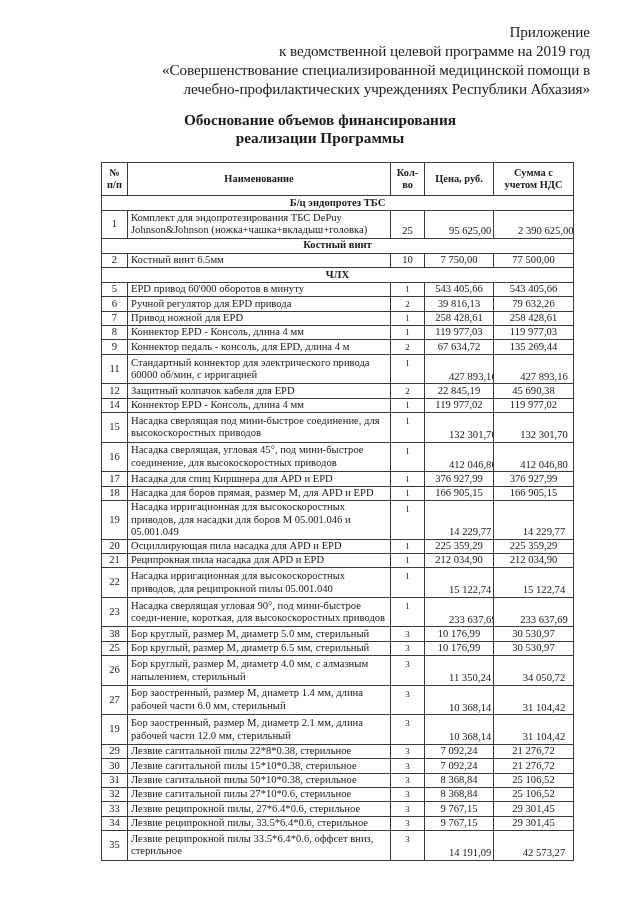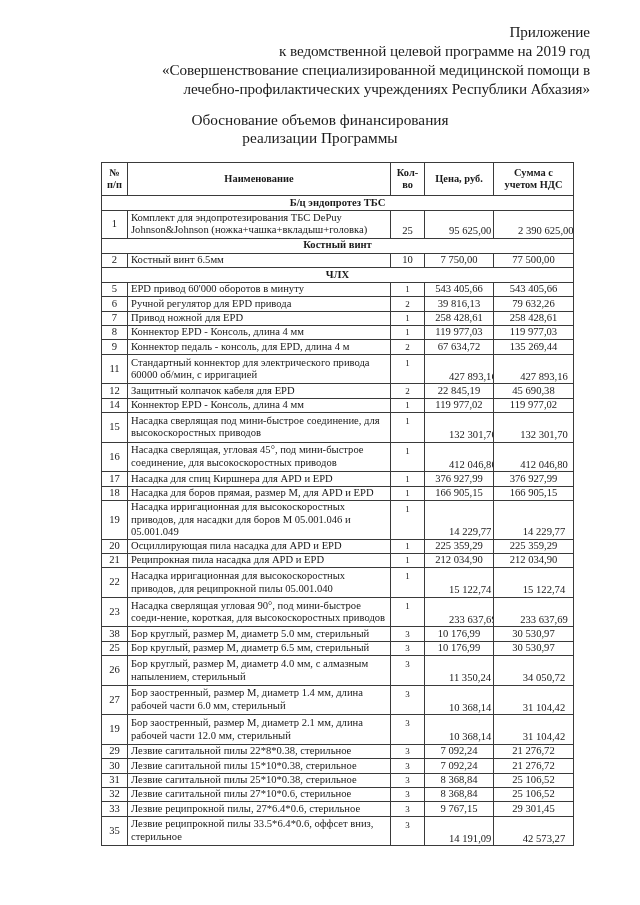--- a/index.html
+++ b/index.html
@@ -6,21 +6,21 @@
   body {
     width: 640px; height: 905px; position: relative; overflow: hidden;
     font-family: "Liberation Serif", "DejaVu Serif", serif; color: #1a1a1a;
   }
   .appendix {
     position: absolute; right: 50px; top: 22px; text-align: right;
     font-size: 15.2px; line-height: 19px; letter-spacing: -0.1px; margin-left: 44px;
   }
   .doc-title {
     position: absolute; left: 0; width: 640px; top: 111px; text-align: center;
-    font-weight: normal; font-size: 15.3px; line-height: 18px;
+    font-weight: bold; font-size: 15.3px; line-height: 18px;
   }
   table.grid {
     position: absolute; left: 101px; top: 162px; width: 472px;
     border-collapse: collapse; table-layout: fixed;
     font-size: 10.6px; line-height: 12.6px;
   }
   table.grid td, table.grid th {
     border: 1px solid #3a3a3a; padding: 0 3px; overflow: hidden; white-space: nowrap;
   }
   table.grid th { font-weight: bold; text-align: center; height: 32px; line-height: 12px; font-size: 10.4px; }
@@ -262,35 +262,42 @@
       </tr>
       <tr class="single">
         <td class="num">30</td>
         <td class="name">Лезвие сагитальной пилы 15*10*0.38, стерильное</td>
         <td class="qty small">3</td>
         <td class="money">7 092,24</td>
         <td class="money">21 276,72</td>
       </tr>
       <tr class="single">
         <td class="num">31</td>
-        <td class="name">Лезвие сагитальной пилы 25*10*0.38, стерильное</td>
+        <td class="name">Лезвие сагитальной пилы 50*10*0.38, стерильное</td>
         <td class="qty small">3</td>
         <td class="money">8 368,84</td>
         <td class="money">25 106,52</td>
       </tr>
       <tr class="single">
         <td class="num">32</td>
         <td class="name">Лезвие сагитальной пилы 27*10*0.6, стерильное</td>
         <td class="qty small">3</td>
         <td class="money">8 368,84</td>
         <td class="money">25 106,52</td>
       </tr>
       <tr class="single">
         <td class="num">33</td>
         <td class="name">Лезвие реципрокной пилы, 27*6.4*0.6, стерильное</td>
+        <td class="qty small">3</td>
+        <td class="money">9 767,15</td>
+        <td class="money">29 301,45</td>
+      </tr>
+      <tr class="single">
+        <td class="num">34</td>
+        <td class="name">Лезвие реципрокной пилы, 33.5*6.4*0.6, стерильное</td>
         <td class="qty small">3</td>
         <td class="money">9 767,15</td>
         <td class="money">29 301,45</td>
       </tr>
       <tr class="double">
         <td class="num">35</td>
         <td class="name">Лезвие реципрокной пилы 33.5*6.4*0.6, оффсет вниз, стерильное</td>
         <td class="qty small">3</td>
         <td class="money">14 191,09</td>
         <td class="money">42 573,27</td>

